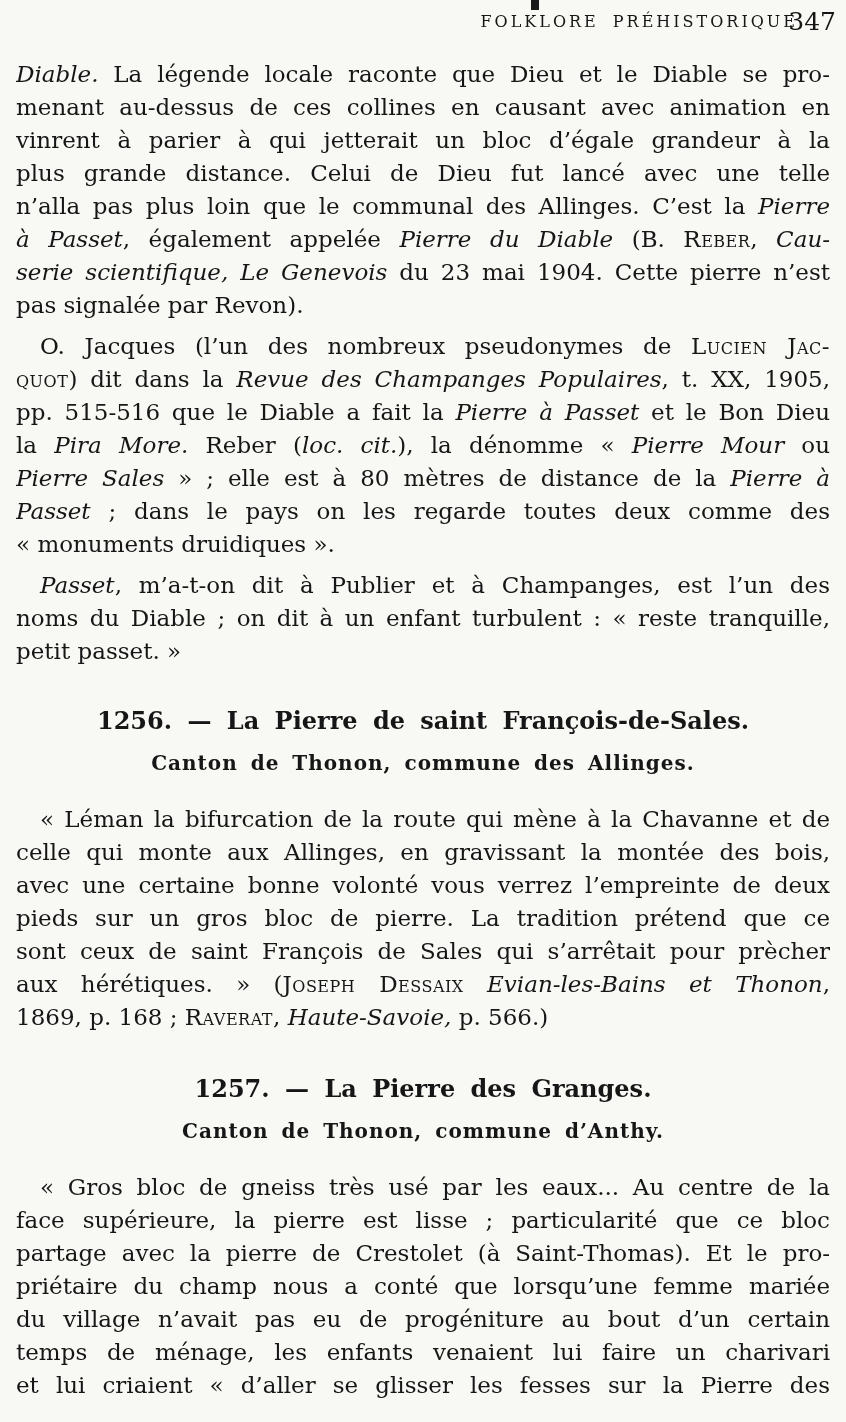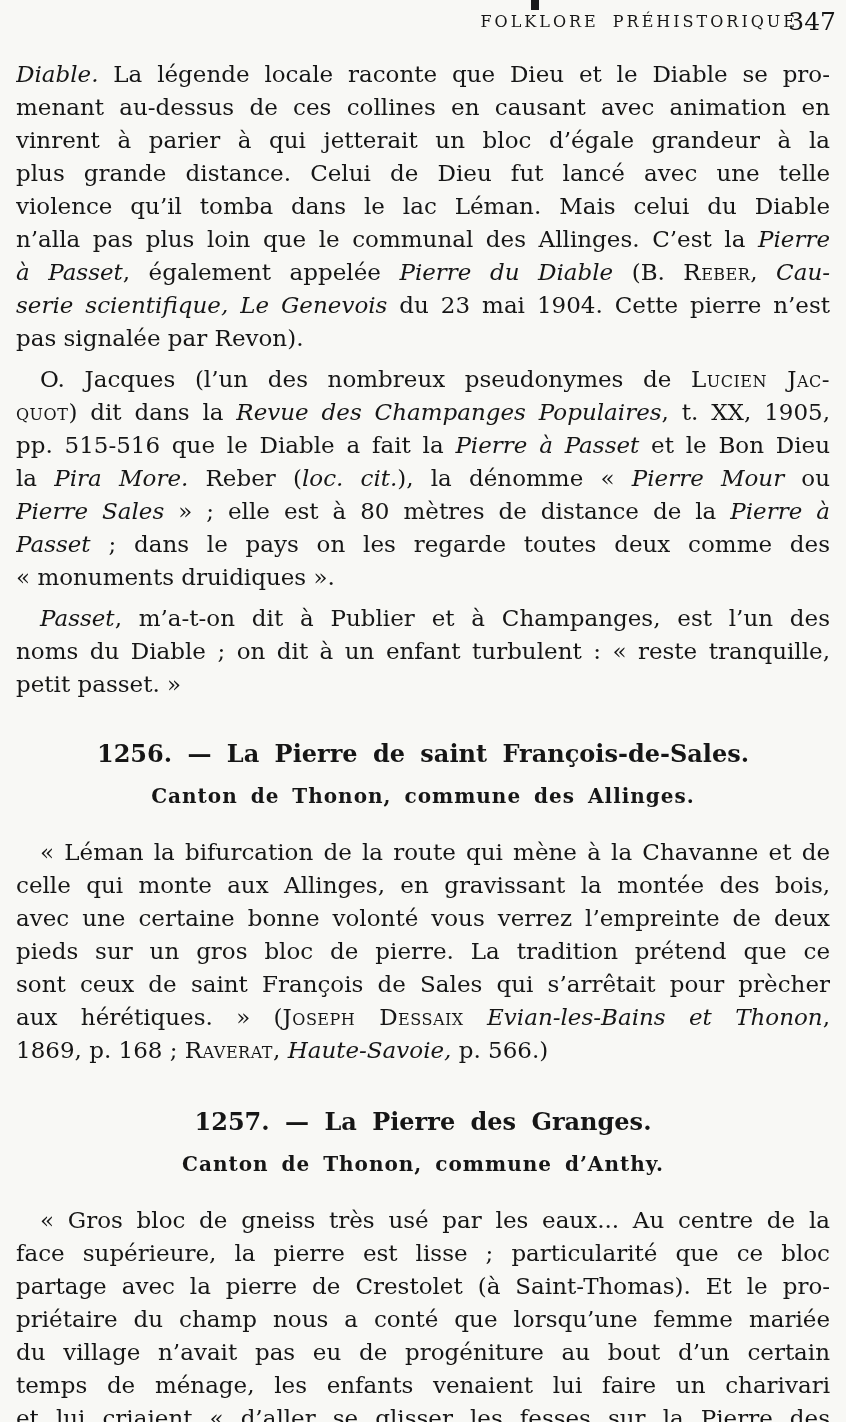--- a/index.html
+++ b/index.html
@@ -99,21 +99,20 @@
   <div class="running-head">
     <div class="running-title">FOLKLORE PRÉHISTORIQUE</div>
     <div class="page-number">347</div>
   </div>
   <div class="text-body">
       <div class="para">
         <div class="line"><span class="it">Diable.</span><span class="rm"> La légende locale raconte que Dieu et le Diable se pro-</span></div>
         <div class="line"><span class="rm">menant au-dessus de ces collines en causant avec animation en</span></div>
         <div class="line"><span class="rm">vinrent à parier à qui jetterait un bloc d’égale grandeur à la</span></div>
         <div class="line"><span class="rm">plus grande distance. Celui de Dieu fut lancé avec une telle</span></div>
-        <div class="line"><span class="rm">violence qu’il tomba dans le lac Léman. Mais celui du Diable</span></div>
         <div class="line"><span class="rm">n’alla pas plus loin que le communal des Allinges. C’est la </span><span class="it">Pierre</span></div>
         <div class="line"><span class="it">à Passet</span><span class="rm">, également appelée </span><span class="it">Pierre du Diable</span><span class="rm"> (B. </span><span class="sc">Reber</span><span class="rm">, </span><span class="it">Cau-</span></div>
         <div class="line"><span class="it">serie scientifique, Le Genevois</span><span class="rm"> du 23 mai 1904. Cette pierre n’est</span></div>
         <div class="line flush"><span class="rm">pas signalée par Revon).</span></div>
       </div>
       <div class="para indent-first">
         <div class="line"><span class="rm">O. Jacques (l’un des nombreux pseudonymes de </span><span class="sc">Lucien Jac-</span></div>
         <div class="line"><span class="sc">quot</span><span class="rm">) dit dans la </span><span class="it">Revue des Champanges Populaires</span><span class="rm">, t. XX, 1905,</span></div>
         <div class="line"><span class="rm">pp. 515-516 que le Diable a fait la </span><span class="it">Pierre à Passet</span><span class="rm"> et le Bon Dieu</span></div>
         <div class="line"><span class="rm">la </span><span class="it">Pira More.</span><span class="rm"> Reber (</span><span class="it">loc. cit.</span><span class="rm">), la dénomme « </span><span class="it">Pierre Mour</span><span class="rm"> ou</span></div>

